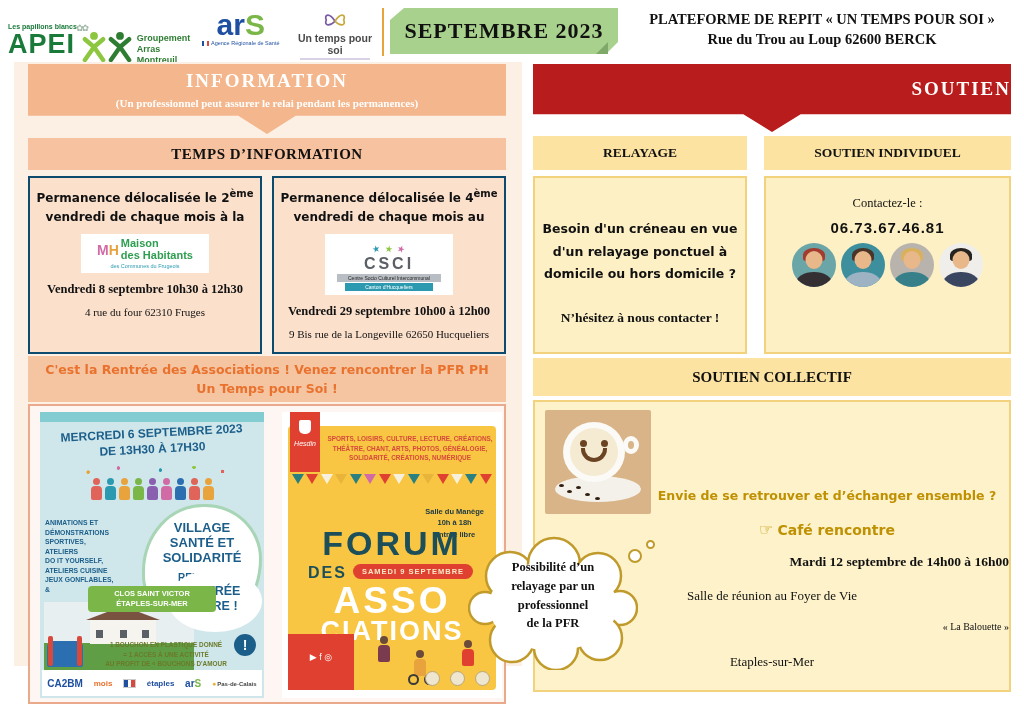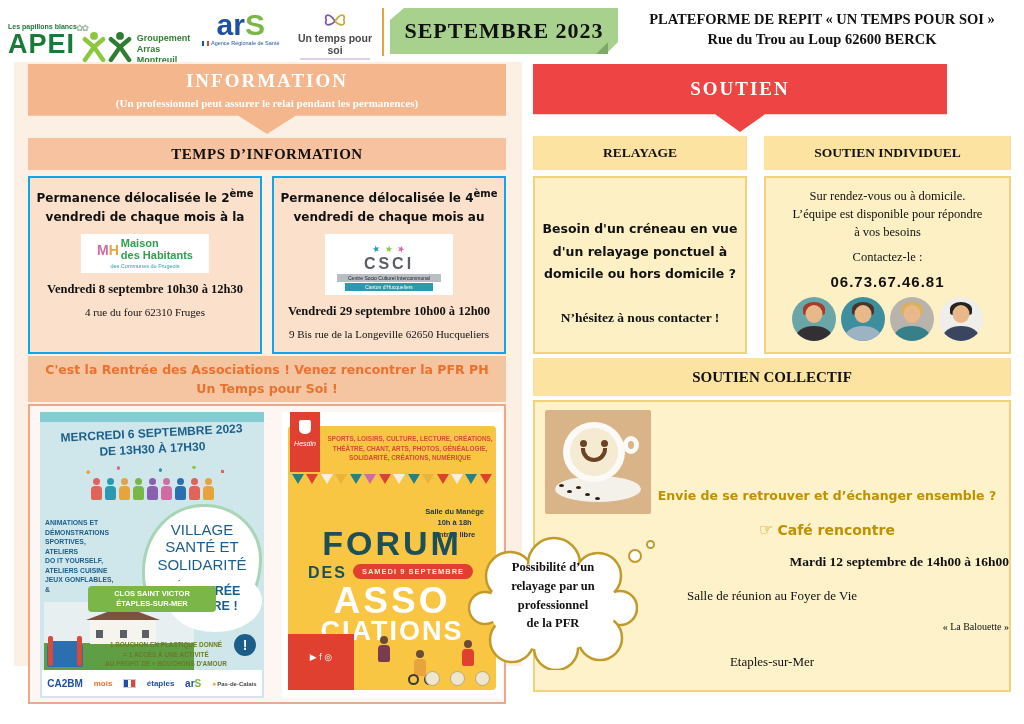--- a/index.html
+++ b/index.html
@@ -30,21 +30,21 @@
 .month-badge span{font-size:22px;font-weight:bold;letter-spacing:1px}
 .month-fold{left:596px;top:42px;width:0;height:0;border-style:solid;border-width:0 0 12px 12px;border-color:transparent transparent #7fa968 transparent}
 .org-title{left:626px;top:10px;width:392px;text-align:center;font-weight:bold;font-size:14.5px;line-height:1.35}
 
 
 .left-panel{left:14px;top:62px;width:508px;height:604px;background:#fcefe4}
 .info-banner{position:absolute;left:14px;top:2px;width:478px;height:70px;background:#f4b68c;clip-path:polygon(0 0,100% 0,100% 74%,56% 74%,50% 100%,44% 74%,0 74%);text-align:center;color:#fff}
 .info-banner .t1{font-size:19px;font-weight:bold;letter-spacing:2px;padding-top:6px}
 .info-banner .t2{font-size:11px;font-weight:bold;margin-top:5px}
 .temps-bar{position:absolute;left:14px;top:76px;width:478px;height:32px;background:#f6c29f;display:flex;align-items:center;justify-content:center;font-size:15px;font-weight:bold;letter-spacing:.5px}
-.perm-card{position:absolute;top:114px;width:234px;height:178px;background:#fbe0cc;border:2px solid #0ea5e9;text-align:center;padding:8px 4px}
+.perm-card{position:absolute;top:114px;width:234px;height:178px;background:#fbe0cc;border:2px solid #0c4a6e;text-align:center;padding:8px 4px}
 .card1{left:14px}.card2{left:258px}
 .card-intro{font-size:12px;font-weight:bold;line-height:1.6}
 .logo-box{background:#fff;width:128px;margin:7px auto 0;padding:4px 2px}
 .mh-row{display:flex;align-items:center;justify-content:center;gap:2px}
 .mh-mark{font-size:14px;font-weight:bold}
 .mh-m{color:#d16ba5}.mh-h{color:#e8a33d}
 .mh-name{color:#2e9e4f;font-weight:bold;font-size:11px;line-height:1.05;text-align:left}
 .mh-sub{font-size:5.5px;color:#2b9ab0;margin-top:2px}
 .csci-stars span{font-size:9px;display:inline-block}
 .st1{color:#2b9ab0;transform:rotate(-12deg)}.st2{color:#8dc63f;transform:rotate(8deg)}.st3{color:#d16ba5;transform:rotate(20deg)}
@@ -61,21 +61,21 @@
 .poster-village{position:absolute;left:10px;top:6px;width:224px;height:286px;background:#cfe7eb;overflow:hidden}
 .pv-topstrip{position:absolute;left:0;top:0;right:0;height:10px;background:#82ccd2}
 .pv-date{position:absolute;left:0;top:14px;width:100%;text-align:center;color:#1c5e8a;font-weight:bold;font-size:12px;line-height:1.3;transform:rotate(-3deg)}
 .crowd{position:absolute;left:28px;top:54px;width:168px;display:flex;justify-content:center;align-items:flex-end;gap:3px;background-image:radial-gradient(circle at 12% 18%,#e8a33d 1.5px,transparent 2px),radial-gradient(circle at 30% 6%,#d16ba5 1.5px,transparent 2px),radial-gradient(circle at 55% 12%,#2b9ab0 1.5px,transparent 2px),radial-gradient(circle at 75% 4%,#8dc63f 1.5px,transparent 2px),radial-gradient(circle at 92% 16%,#e0645a 1.5px,transparent 2px);padding-top:12px}
 .person{width:11px}
 .person .h{width:7px;height:7px;border-radius:50%;background:var(--c);margin:0 auto}
 .person .b{width:11px;height:14px;border-radius:4px 4px 2px 2px;background:var(--c);margin-top:1px}
 .pv-acts{position:absolute;left:5px;top:106px;width:80px;color:#1c5e8a;font-size:6.8px;font-weight:bold;line-height:1.4}
 .pv-acts-hi{color:#d9a520;font-size:7.2px;font-weight:bold;line-height:1.35;margin-top:2px}
 .pv-blob{position:absolute;right:2px;top:92px;width:120px;height:124px;background:#fff;border:3px solid #a8d5b5;border-radius:52% 48% 46% 54%/55% 45% 57% 43%;text-align:center;padding-top:14px}
-.pv-blob .bt{color:#1c5e8a;font-weight:normal;font-size:15px;line-height:1.15}
+.pv-blob .bt{color:#1c5e8a;font-weight:bold;font-size:13px;line-height:1.15}
 .pv-blob .bs{color:#1c5e8a;font-weight:bold;font-size:10px;line-height:1.2;margin-top:6px}
 .pv-pill{position:absolute;left:48px;top:174px;width:128px;background:#7ab648;color:#fff;font-size:7.5px;font-weight:bold;text-align:center;padding:3px 0;border-radius:4px;line-height:1.35;z-index:3}
 .pv-scene{position:absolute;left:4px;top:190px;width:150px;height:68px;background:linear-gradient(#e8eff1 60%,#5f9e45 60%)}
 .pv-house{position:absolute;left:46px;top:18px;width:66px;height:24px;background:#f6f4ee}
 .pv-roof{position:absolute;left:42px;top:4px;width:0;height:0;border-left:37px solid transparent;border-right:37px solid transparent;border-bottom:14px solid #7a5340}
 .pv-win{position:absolute;width:7px;height:8px;background:#5b6066;top:28px}
 .pv-castle{position:absolute;left:3px;bottom:3px;width:36px;height:26px;background:#2b6fb0;border-radius:6px 6px 2px 2px}
 .pv-castle:before,.pv-castle:after{content:"";position:absolute;top:-5px;width:5px;height:30px;background:#d6493c;border-radius:2px}
 .pv-castle:before{left:1px}.pv-castle:after{right:1px}
 .pv-entry{position:absolute;right:2px;top:158px;width:94px;height:62px;background:#fff;border-radius:50%;text-align:center;padding-top:14px;color:#1c5e8a;font-weight:bold;font-size:12.5px;line-height:1.2;z-index:2}
@@ -116,21 +116,21 @@
 .pf-minilogos i{width:15px;height:15px;border-radius:50%;border:1px solid #b9a77a;background:#efe6cf;display:block}
 
 
 .bubble{left:468px;top:536px;width:170px;height:134px;z-index:30}
 .bubble-text{position:absolute;left:16px;top:22px;width:138px;text-align:center;font-weight:bold;font-size:12.5px;line-height:1.5}
 .tail-dot{border:2px solid #c09a2a;background:#fff;border-radius:50%;z-index:30}
 .tail1{left:628px;top:549px;width:14px;height:14px}
 .tail2{left:646px;top:540px;width:9px;height:9px}
 
 
-.soutien-banner{left:533px;top:64px;width:414px;height:68px;background:#ef4444;clip-path:polygon(0 0,100% 0,100% 74%,56% 74%,50% 100%,44% 74%,0 74%);display:flex;justify-content:center;color:#fff}
+.soutien-banner{left:533px;top:64px;width:478px;height:68px;background:#b91c1c;clip-path:polygon(0 0,100% 0,100% 74%,56% 74%,50% 100%,44% 74%,0 74%);display:flex;justify-content:flex-end;color:#fff}
 .soutien-banner span{font-size:19px;font-weight:bold;letter-spacing:2px;margin-top:14px}
 .sec-header{background:#fce3a1;display:flex;align-items:center;justify-content:center;font-weight:bold;font-size:13.5px}
 .relayage-header{left:533px;top:136px;width:214px;height:34px}
 .individuel-header{left:764px;top:136px;width:247px;height:34px}
 .relayage-body{left:533px;top:176px;width:214px;height:178px;background:#fdf0c5;border:2px solid #f2d27d;text-align:center}
 .relayage-text{font-size:12.5px;font-weight:bold;line-height:1.8;margin-top:40px}
 .relayage-cta{font-size:13.5px;font-weight:bold;margin-top:24px}
 .individuel-body{left:764px;top:176px;width:247px;height:178px;background:#fdf0c5;border:2px solid #f2d27d;text-align:center;padding-top:9px}
 .individuel-text{font-size:12.5px;line-height:1.45}
 .contact-label{font-size:12.5px;margin-top:9px}
@@ -447,23 +447,20 @@
 <div class="abs sec-header serif individuel-header">SOUTIEN INDIVIDUEL</div>
 
 <div class="abs relayage-body">
   <div class="relayage-text comic preline">Besoin d'un créneau en vue
 d'un relayage ponctuel à
 domicile ou hors domicile ?</div>
   <div class="relayage-cta serif">N’hésitez à nous contacter !</div>
 </div>
 
 <div class="abs individuel-body">
-  <div class="individuel-text serif preline">Sur rendez-vous ou à domicile.
-L’équipe est disponible pour répondre
-à vos besoins</div>
   <div class="contact-label serif">Contactez-le :</div>
   <div class="phone">06.73.67.46.81</div>
   <div class="avatars">
     <div class="avatar av1">
         <div class="hair"></div>
         <div class="head"></div>
         <div class="torso"></div>
       </div>
     <div class="avatar av2">
         <div class="hair"></div>

